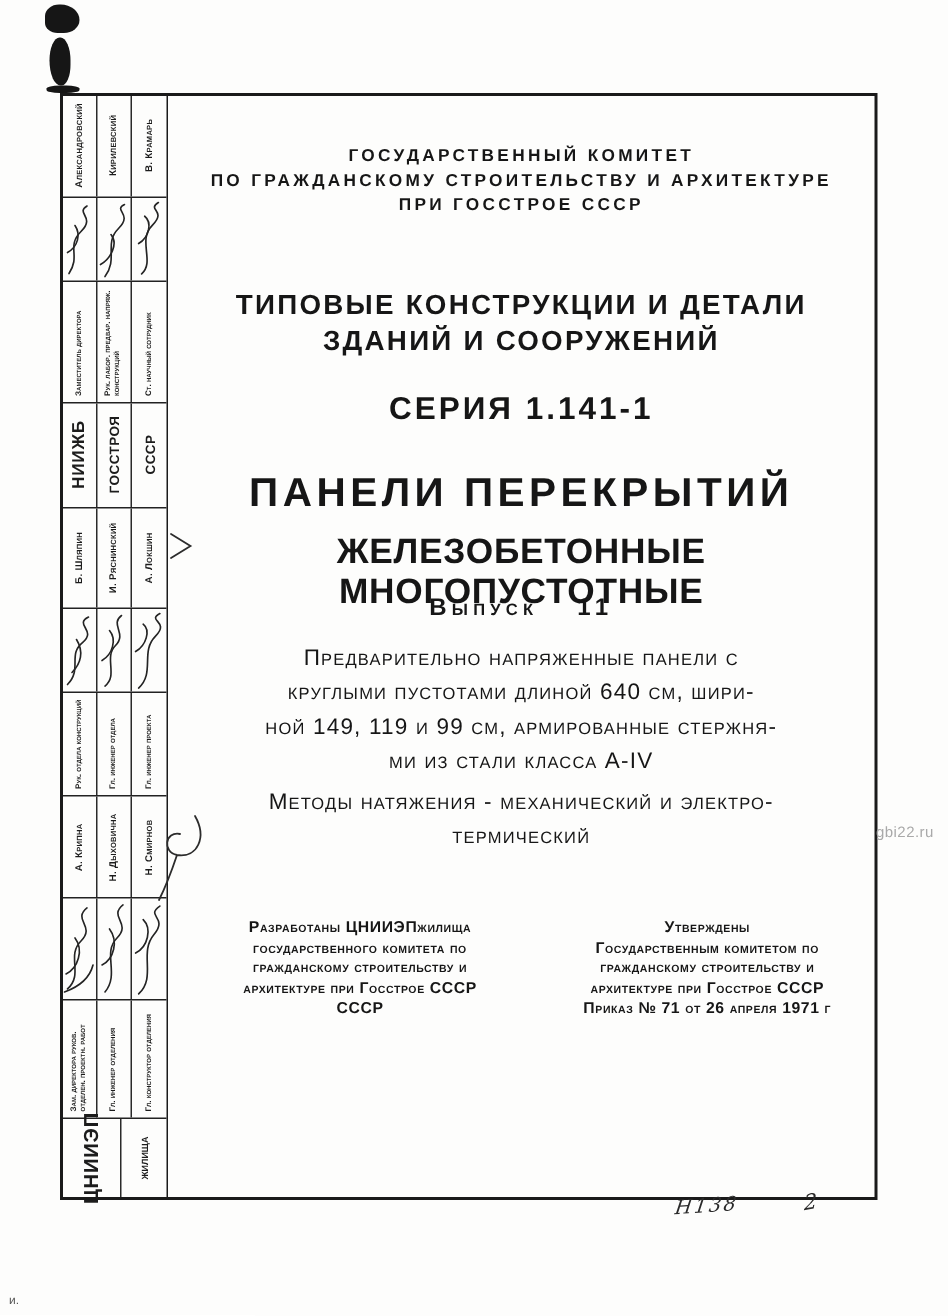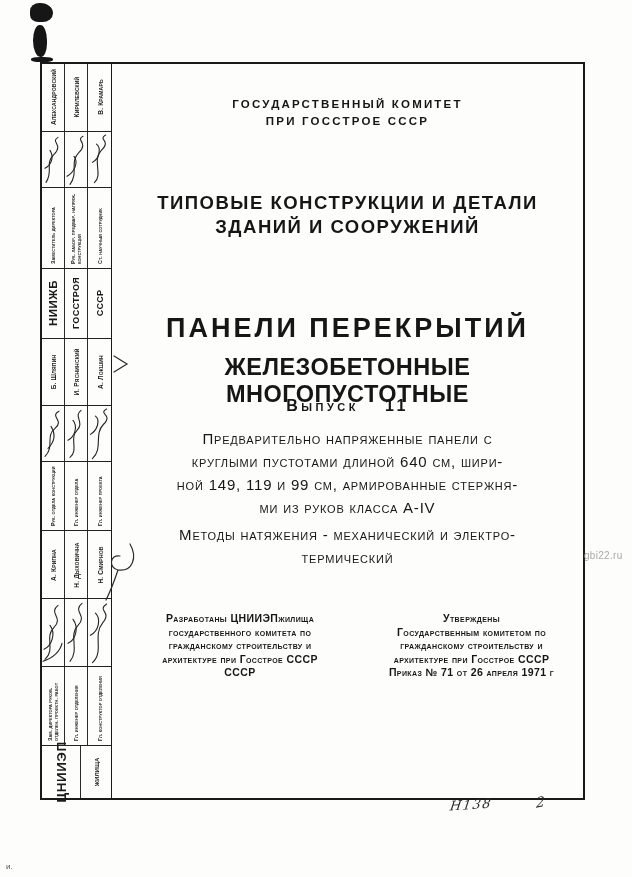--- a/index.html
+++ b/index.html
@@ -254,41 +254,43 @@
             <span class="rot org-sm">жилища</span>
           </div>
       </div>
 
     </div>
 
     <div class="main">
 
       <div class="cblock hdr">
         <div>ГОСУДАРСТВЕННЫЙ КОМИТЕТ</div>
+        <div>ПО ГРАЖДАНСКОМУ СТРОИТЕЛЬСТВУ И АРХИТЕКТУРЕ</div>
         <div>ПРИ ГОССТРОЕ СССР</div>
       </div>
 
       <div class="cblock tip">
         <div>ТИПОВЫЕ КОНСТРУКЦИИ И ДЕТАЛИ</div>
         <div>ЗДАНИЙ И СООРУЖЕНИЙ</div>
       </div>
 
+      <div class="cblock ser">СЕРИЯ 1.141-1</div>
 
       <div class="cblock ttl1">ПАНЕЛИ ПЕРЕКРЫТИЙ</div>
       <div class="cblock ttl2">ЖЕЛЕЗОБЕТОННЫЕ МНОГОПУСТОТНЫЕ</div>
 
       <div class="cblock vyp">
         <span>Выпуск</span><span class="gap"></span><span>11</span>
       </div>
 
       <div class="cblock desc">
         <div>Предварительно напряженные панели с</div>
         <div>круглыми пустотами длиной 640 см, шири-</div>
         <div>ной 149, 119 и 99 см, армированные стержня-</div>
-        <div>ми из руков класса А-IV</div>
+        <div>ми из стали класса А-IV</div>
       </div>
 
       <div class="cblock meth">
         <div>Методы натяжения - механический и электро-</div>
         <div>термический</div>
       </div>
 
       <div class="fcol f-dev">
         <div>Разработаны ЦНИИЭПжилища</div>
         <div>государственного комитета по</div>

